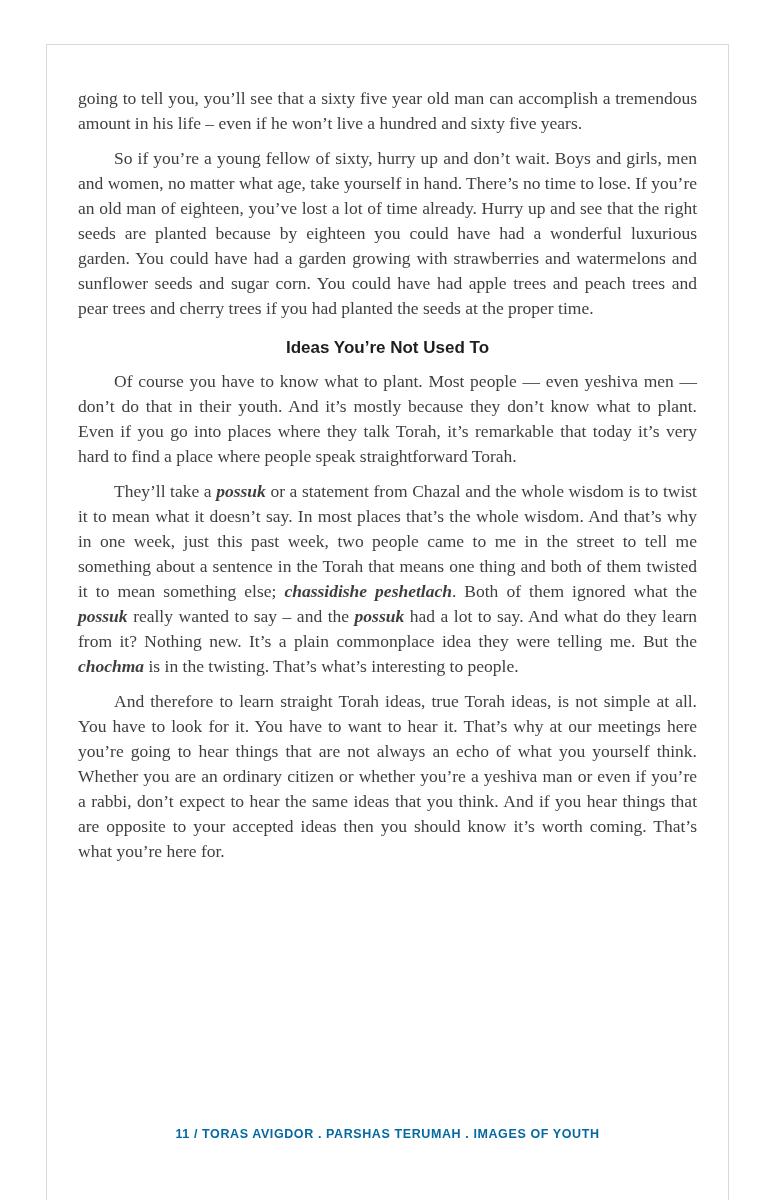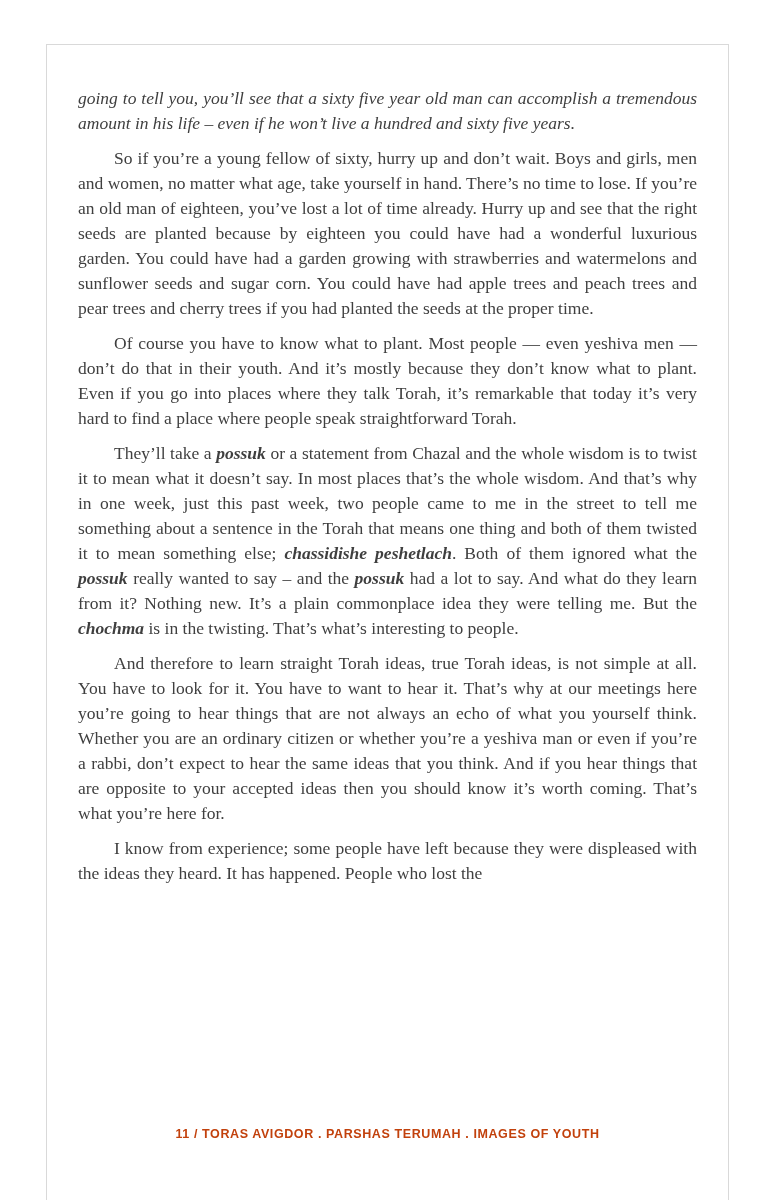--- a/index.html
+++ b/index.html
@@ -26,21 +26,20 @@
     font-size: 17.5px;
     line-height: 25px;
     color: #3f3f3f;
     text-align: justify;
   }
   .body-paragraph {
     margin: 10px 0;
   }
   .body-paragraph:first-child {
     margin-top: 0;
-    font-style: italic;
   }
   .body-paragraph.indented {
     text-indent: 36px;
   }
   .italic {
     font-style: italic;
     font-weight: bold;
   }
   .section-heading {
     font-family: "Liberation Sans", sans-serif;
@@ -55,31 +54,31 @@
   .footer {
     position: absolute;
     top: 1082px;
     left: 0;
     right: 0;
     text-align: center;
     font-family: "Liberation Sans", sans-serif;
     font-weight: bold;
     font-size: 12.5px;
     letter-spacing: 0.6px;
-    color: #c2410c;
+    color: #0369a1;
   }
 </style>
 </head>
 <body>
 
 <div class="page-card">
   <div class="content">
       <p class="body-paragraph"><span>going to tell you, you’ll see that a sixty five year old man can accomplish a tremendous amount in his life – even if he won’t live a hundred and sixty five years.</span></p>
       <p class="body-paragraph indented"><span>So if you’re a young fellow of sixty, hurry up and don’t wait. Boys and girls, men and women, no matter what age, take yourself in hand. There’s no time to lose. If you’re an old man of eighteen, you’ve lost a lot of time already. Hurry up and see that the right seeds are planted because by eighteen you could have had a wonderful luxurious garden. You could have had a garden growing with strawberries and watermelons and sunflower seeds and sugar corn. You could have had apple trees and peach trees and pear trees and cherry trees if you had planted the seeds at the proper time.</span></p>
+      <h2 class="section-heading">Ideas You’re Not Used To</h2>
       <p class="body-paragraph indented"><span>Of course you have to know what to plant. Most people — even yeshiva men — don’t do that in their youth. And it’s mostly because they don’t know what to plant. Even if you go into places where they talk Torah, it’s remarkable that today it’s very hard to find a place where people speak straightforward Torah.</span></p>
       <p class="body-paragraph indented"><span>They’ll take a </span><span class="italic">possuk</span><span> or a statement from Chazal and the whole wisdom is to twist it to mean what it doesn’t say. In most places that’s the whole wisdom. And that’s why in one week, just this past week, two people came to me in the street to tell me something about a sentence in the Torah that means one thing and both of them twisted it to mean something else; </span><span class="italic">chassidishe peshetlach</span><span>. Both of them ignored what the </span><span class="italic">possuk</span><span> really wanted to say – and the </span><span class="italic">possuk</span><span> had a lot to say. And what do they learn from it? Nothing new. It’s a plain commonplace idea they were telling me. But the </span><span class="italic">chochma</span><span> is in the twisting. That’s what’s interesting to people.</span></p>
       <p class="body-paragraph indented"><span>And therefore to learn straight Torah ideas, true Torah ideas, is not simple at all. You have to look for it. You have to want to hear it. That’s why at our meetings here you’re going to hear things that are not always an echo of what you yourself think. Whether you are an ordinary citizen or whether you’re a yeshiva man or even if you’re a rabbi, don’t expect to hear the same ideas that you think. And if you hear things that are opposite to your accepted ideas then you should know it’s worth coming. That’s what you’re here for.</span></p>
-      <p class="body-paragraph indented"><span>I know from experience; some people have left because they were displeased with the ideas they heard. It has happened. People who lost the</span></p>
     </div>
   <div class="footer">
     <span>11 / TORAS AVIGDOR . PARSHAS TERUMAH . IMAGES OF YOUTH</span>
   </div>
 </div>
 
 </body></html>

